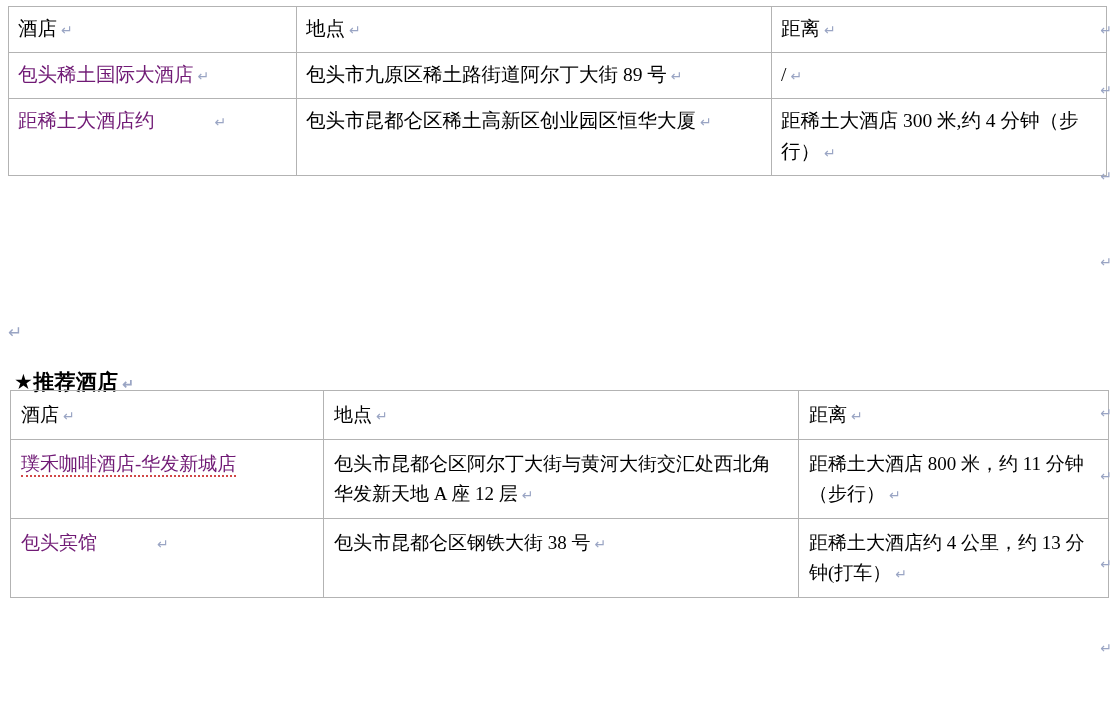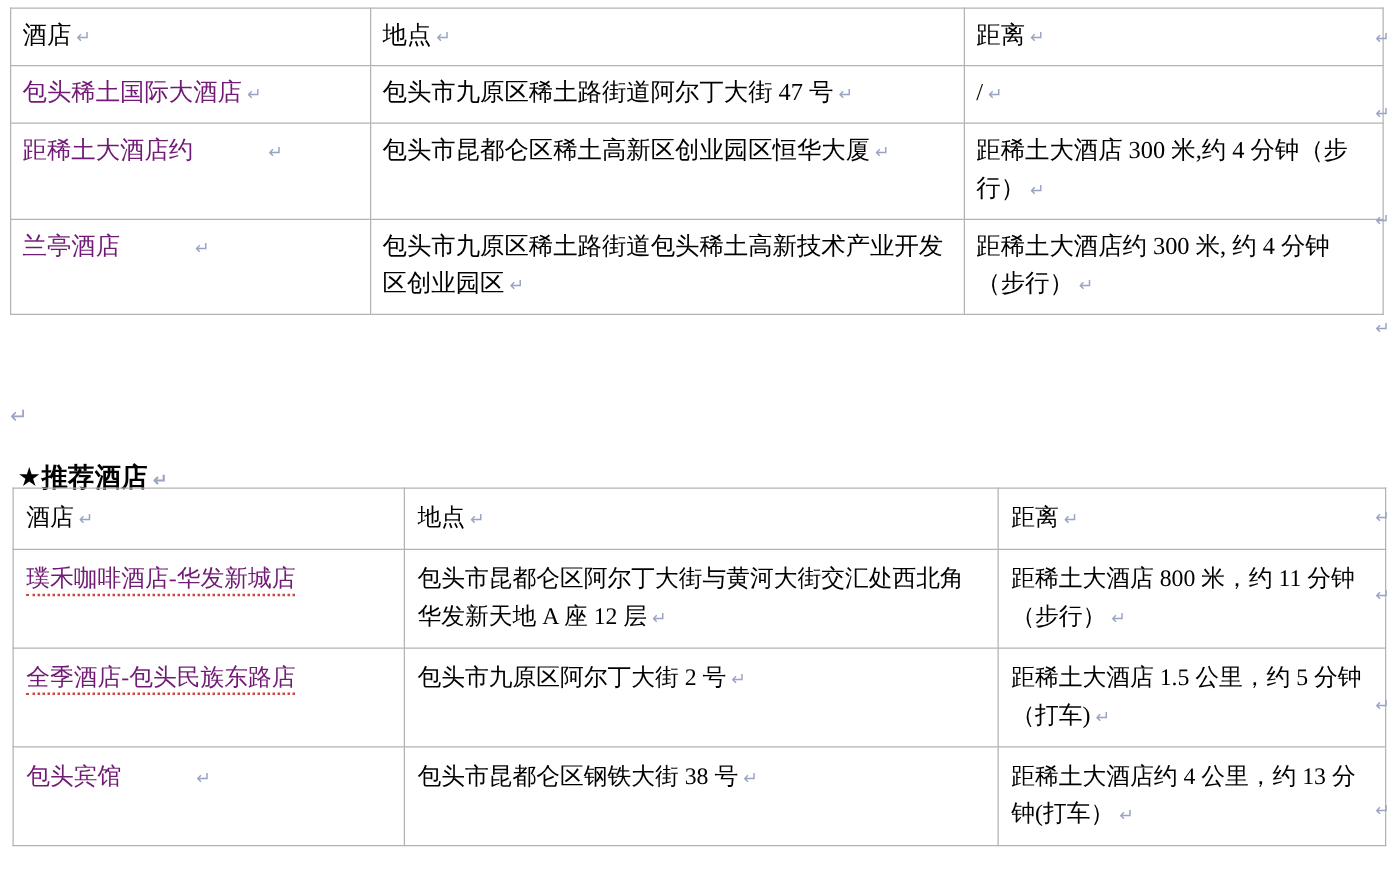--- a/index.html
+++ b/index.html
@@ -123,32 +123,27 @@
         <col class="c3">
       </colgroup>
     <tbody>
       <tr>
         <td class="hdr-cell"><span>酒店</span><span class="pilcrow">↵</span></td>
         <td class="hdr-cell"><span>地点</span><span class="pilcrow">↵</span></td>
         <td class="hdr-cell"><span>距离</span><span class="pilcrow">↵</span></td>
       </tr>
       <tr>
         <td><span class="link">包头稀土国际大酒店</span><span class="pilcrow">↵</span></td>
-        <td><span>包头市九原区稀土路街道阿尔丁大街 47 号</span><span class="pilcrow">↵</span></td>
+        <td><span>包头市九原区稀土路街道阿尔丁大街 89 号</span><span class="pilcrow">↵</span></td>
         <td><span>/</span><span class="pilcrow">↵</span></td>
       </tr>
       <tr>
         <td><span class="link">距稀土大酒店约</span><span class="pilcrow-far">↵</span></td>
         <td><span>包头市昆都仑区稀土高新区创业园区恒华大厦</span><span class="pilcrow">↵</span></td>
         <td><span>距稀土大酒店 300 米,约 4 分钟（步行）</span><span class="pilcrow">↵</span></td>
-      </tr>
-      <tr>
-        <td><span class="link">兰亭酒店</span><span class="pilcrow-far">↵</span></td>
-        <td><span>包头市九原区稀土路街道包头稀土高新技术产业开发区创业园区</span><span class="pilcrow">↵</span></td>
-        <td><span>距稀土大酒店约 300 米, 约 4 分钟（步行）</span><span class="pilcrow">↵</span></td>
       </tr>
     </tbody>
   </table>
 
   <div class="section-gap">
     <span>↵</span>
   </div>
 
   <div class="section-heading">
     <span>★推荐酒店</span><span class="pilcrow">↵</span>
@@ -165,25 +160,20 @@
         <td class="hdr-cell"><span>酒店</span><span class="pilcrow">↵</span></td>
         <td class="hdr-cell"><span>地点</span><span class="pilcrow">↵</span></td>
         <td class="hdr-cell"><span>距离</span><span class="pilcrow">↵</span></td>
       </tr>
       <tr>
         <td><span class="link spell">璞禾咖啡酒店-华发新城店</span></td>
         <td><span>包头市昆都仑区阿尔丁大街与黄河大街交汇处西北角华发新天地 A 座 12 层</span><span class="pilcrow">↵</span></td>
         <td><span>距稀土大酒店 800 米，约 11 分钟（步行）</span><span class="pilcrow">↵</span></td>
       </tr>
       <tr>
-        <td><span class="link spell">全季酒店-包头民族东路店</span></td>
-        <td><span>包头市九原区阿尔丁大街 2 号</span><span class="pilcrow">↵</span></td>
-        <td><span>距稀土大酒店 1.5 公里，约 5 分钟（打车)</span><span class="pilcrow">↵</span></td>
-      </tr>
-      <tr>
         <td><span class="link">包头宾馆</span><span class="pilcrow-far">↵</span></td>
         <td><span>包头市昆都仑区钢铁大街 38 号</span><span class="pilcrow">↵</span></td>
         <td><span>距稀土大酒店约 4 公里，约 13 分钟(打车）</span><span class="pilcrow">↵</span></td>
       </tr>
     </tbody>
   </table>
 
   <div class="row-mark" style="top: 22px;">↵</div>
   <div class="row-mark" style="top: 82px;">↵</div>
   <div class="row-mark" style="top: 168px;">↵</div>

